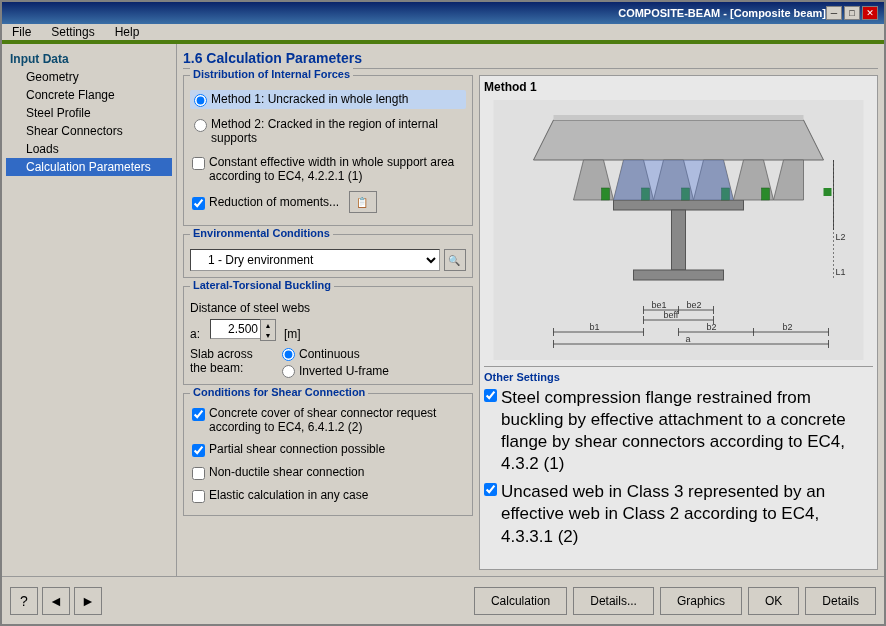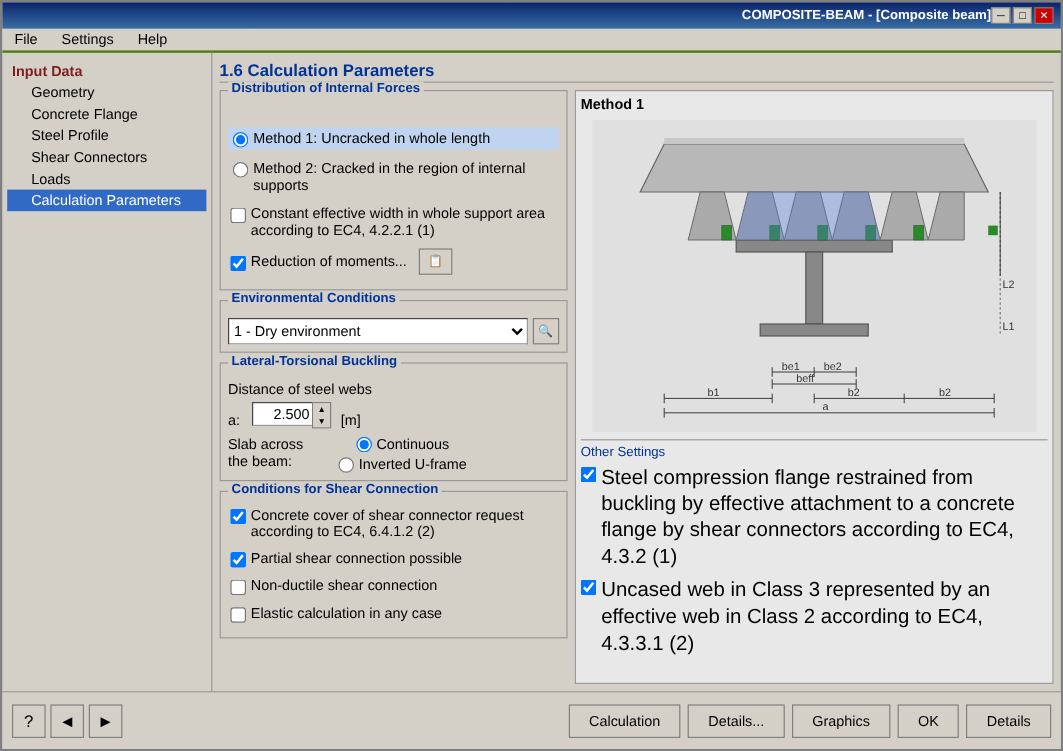--- a/index.html
+++ b/index.html
@@ -6,70 +6,70 @@
     body { font-family: 'Segoe UI', Tahoma, Geneva, Verdana, sans-serif; font-size: 12px; background: #d4d0c8; }
 
     .window { width: 886px; height: 626px; background: #d4d0c8; border: 2px solid #808080; display: flex; flex-direction: column; }
 
     .title-bar { background: linear-gradient(to bottom, #0a246a, #3a6ea5); color: white; padding: 3px 6px; display: flex; align-items: center; justify-content: flex-end; height: 22px; }
     .title-bar-title { font-size: 11px; font-weight: bold; }
     .title-bar-controls { display: flex; gap: 2px; }
     .title-btn { width: 16px; height: 14px; background: #d4d0c8; border: 1px solid #808080; font-size: 9px; display: flex; align-items: center; justify-content: center; cursor: pointer; color: #000; }
     .title-btn.close { background: #cc0000; color: white; }
 
-    .menu-bar { background: #d4d0c8; border-bottom: 2px solid #4d7c0f; padding: 2px 4px; display: flex; gap: 8px; height: 20px; align-items: center; }
+    .menu-bar { background: #d4d0c8; border-bottom: 4px solid #4d7c0f; padding: 2px 4px; display: flex; gap: 8px; height: 20px; align-items: center; }
     .menu-item { padding: 1px 6px; font-size: 12px; cursor: pointer; }
 
     .main-content { display: flex; flex: 1; overflow: hidden; }
 
     .sidebar { width: 175px; background: #d4d0c8; border-right: 1px solid #999; padding: 6px 4px; }
-    .sidebar-group { font-weight: bold; font-size: 12px; padding: 2px 4px; color: #7f1d1d; }
+    .sidebar-group { font-weight: bold; font-size: 12px; padding: 2px 4px; color: #0c4a6e; }
     .sidebar-item { padding: 2px 4px 2px 20px; font-size: 12px; cursor: pointer; color: #000; }
     .sidebar-item.active { background: #316ac5; color: white; }
 
     .content-area { flex: 1; display: flex; flex-direction: column; padding: 6px; overflow: hidden; }
 
     .section-title { font-size: 14px; font-weight: bold; color: #003399; margin-bottom: 6px; padding-bottom: 2px; border-bottom: 1px solid #999; }
 
     .two-col { display: flex; gap: 6px; flex: 1; }
 
     .left-panel { width: 290px; background: #d4d0c8; }
     .right-panel { flex: 1; background: #e8e8e8; border: 1px solid #999; padding: 4px; }
 
     .group-box { border: 1px solid #999; padding: 6px; margin-bottom: 8px; background: #d4d0c8; position: relative; }
     .group-box-title { position: absolute; top: -8px; left: 6px; background: #d4d0c8; padding: 0 3px; font-size: 11px; font-weight: bold; color: #003399; }
 
-    .radio-group { margin-top: 20px; }
+    .radio-group { margin-top: 4px; }
     .radio-item { display: flex; align-items: flex-start; gap: 4px; margin-bottom: 6px; padding: 2px 4px; }
     .radio-item input[type=radio] { margin-top: 2px; flex-shrink: 0; }
 
     .checkbox-item { display: flex; align-items: flex-start; gap: 4px; margin-bottom: 4px; padding: 2px; }
     .checkbox-item input[type=checkbox] { margin-top: 2px; flex-shrink: 0; }
 
     .env-row { display: flex; align-items: center; gap: 4px; margin-top: 4px; }
-    .env-select { flex: 1; height: 22px; background: white; border: 1px inset #999; font-size: 12px; }
+    .env-select { flex: 1; height: 22px; background: white; border: 1px inset #999; font-size: 12px; padding-left: 13px; }
     .search-btn { width: 22px; height: 22px; background: #d4d0c8; border: 1px solid #808080; display: flex; align-items: center; justify-content: center; cursor: pointer; font-size: 10px; }
 
     .distance-row { display: flex; align-items: flex-end; gap: 4px; margin-top: 4px; }
     .distance-input { width: 60px; height: 20px; border: 1px inset #999; background: white; text-align: right; font-size: 12px; padding: 0 2px; }
 
     .slab-row { display: flex; align-items: center; gap: 12px; margin-top: 4px; }
-    .slab-options { display: flex; flex-direction: column; gap: 3px; align-items: center; }
+    .slab-options { display: flex; flex-direction: column; gap: 3px; }
     .radio-inline { display: flex; align-items: center; gap: 4px; }
 
     .info-btn { width: 28px; height: 22px; background: #d4d0c8; border: 1px solid #808080; display: flex; align-items: center; justify-content: center; cursor: pointer; font-size: 11px; }
 
     .method-active { background: #c0d4f0; border-radius: 2px; }
 
     .right-panel-title { font-size: 12px; font-weight: bold; margin-bottom: 6px; }
 
     .diagram-area { height: 260px; display: flex; align-items: center; justify-content: center; overflow: hidden; }
 
     .other-settings { margin-top: 6px; }
-    .other-settings-title { font-size: 11px; font-weight: normal; color: #003399; border-top: 1px solid #999; padding-top: 4px; margin-bottom: 4px; }
+    .other-settings-title { font-size: 11px; font-weight: bold; color: #003399; border-top: 1px solid #999; padding-top: 4px; margin-bottom: 4px; }
     .other-checkbox { display: flex; align-items: flex-start; gap: 4px; margin-bottom: 6px; }
     .other-checkbox input { margin-top: 2px; flex-shrink: 0; }
     .other-checkbox span { font-size: 17px; line-height: 1.3; }
 
     .footer { height: 48px; background: #d4d0c8; border-top: 1px solid #999; display: flex; align-items: center; padding: 4px 8px; }
     .footer-left { display: flex; gap: 4px; }
     .footer-right { margin-left: auto; display: flex; gap: 6px; }
     .btn { height: 28px; padding: 0 16px; background: #d4d0c8; border: 1px solid #808080; font-size: 12px; cursor: pointer; display: flex; align-items: center; justify-content: center; }
     .btn.primary { background: #d4d0c8; }
     .btn-icon { width: 28px; height: 28px; background: #d4d0c8; border: 1px solid #808080; display: flex; align-items: center; justify-content: center; cursor: pointer; font-size: 14px; }

